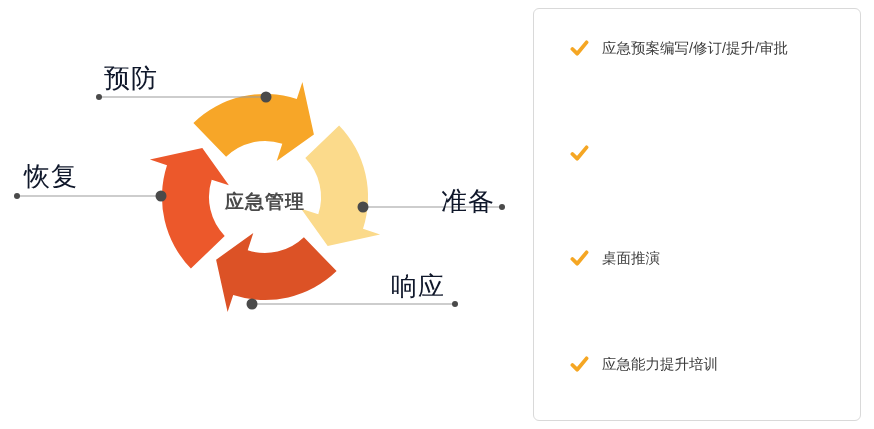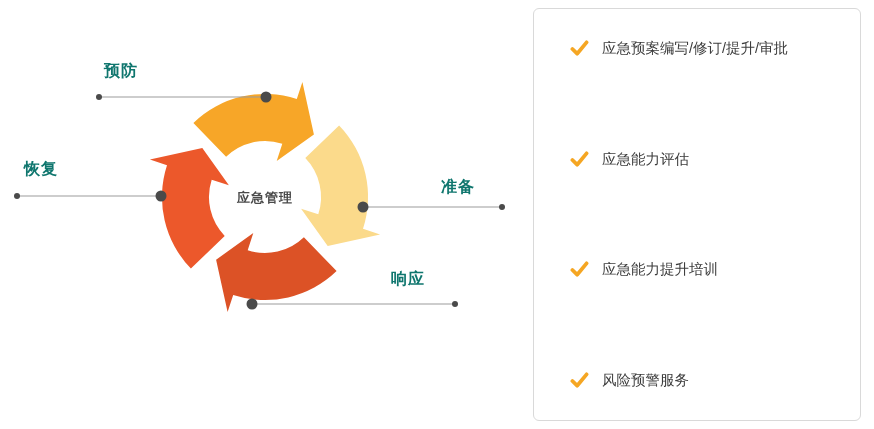--- a/index.html
+++ b/index.html
@@ -2,28 +2,28 @@
 <html><head>
 <meta charset="utf-8">
 <style>
   html, body { margin:0; padding:0; background:#ffffff; }
   body { font-family:"Liberation Sans","DejaVu Sans",sans-serif; }
   .stage { position:relative; width:874px; height:429px; background:#ffffff; overflow:hidden; }
 
   .diagram { position:absolute; left:0; top:0; width:520px; height:429px; }
   .diagram svg { position:absolute; left:0; top:0; }
 
-  .node-label { position:absolute; font-size:16px; font-weight:bold; color:#0f766e; letter-spacing:1px; white-space:nowrap; }
+  .node-label { position:absolute; font-size:26px; font-weight:normal; color:#0f172a; letter-spacing:1px; white-space:nowrap; }
   .center-label { position:absolute; left:205px; top:189px; width:120px; text-align:center;
-                  font-size:13px; font-weight:bold; color:#4a4a4a; letter-spacing:1px; }
+                  font-size:19px; font-weight:bold; color:#4a4a4a; letter-spacing:1px; }
 
   .panel { position:absolute; left:533px; top:8px; width:328px; height:413px; box-sizing:border-box;
            background:#ffffff; border:1px solid #d9d9d9; border-radius:6px;
            display:flex; flex-direction:column; justify-content:space-between;
-           padding:30px 16px 30px 36px; }
+           padding:30px 16px 46px 36px; }
   .service-row { display:flex; align-items:center; gap:13px; }
   .service-row .check { width:19px; height:17px; flex:0 0 auto; }
   .service-row .svc-text { font-size:14.5px; color:#3c3c3c; }
 </style>
 </head>
 <body>
 
 <div class="stage">
 
   <div class="diagram">
@@ -48,55 +48,54 @@
       <line x1="363" y1="207" x2="502" y2="207" stroke="#9B9B9B" stroke-width="1"></line>
       <circle cx="502" cy="207" r="3" fill="#4A4A4A"></circle>
       <circle cx="363" cy="207" r="5.5" fill="#4A4A4A"></circle>
 
       <line x1="252" y1="304" x2="455" y2="304" stroke="#9B9B9B" stroke-width="1"></line>
       <circle cx="455" cy="304" r="3" fill="#4A4A4A"></circle>
       <circle cx="252" cy="304" r="5.5" fill="#4A4A4A"></circle>
     </svg>
 
     <div class="node-label" style="left:104px; top:61px;">预防</div>
-    <div class="node-label" style="left:441px; top:177px;">准备</div>
+    <div class="node-label" style="left:441px; top:184px;">准备</div>
     <div class="node-label" style="left:391px; top:269px;">响应</div>
     <div class="node-label" style="left:24px;  top:159px;">恢复</div>
 
     <div class="center-label">应急管理</div>
   </div>
 
   <div class="panel">
 
     <div class="service-row">
       <svg class="check" viewBox="0 0 20 18">
         <path d="M2.5 9.5 L7.5 14.5 L17.5 2.5" fill="none" stroke="#F5A623" stroke-width="4" stroke-linecap="round" stroke-linejoin="round"></path>
       </svg>
       <span class="svc-text">应急预案编写/修订/提升/审批</span>
     </div>
 
 
     <div class="service-row">
       <svg class="check" viewBox="0 0 20 18">
         <path d="M2.5 9.5 L7.5 14.5 L17.5 2.5" fill="none" stroke="#F5A623" stroke-width="4" stroke-linecap="round" stroke-linejoin="round"></path>
       </svg>
-      <span class="svc-text">应急能力评估</span>
     </div>
 
+    <div class="service-row">
+      <svg class="check" viewBox="0 0 20 18">
+        <path d="M2.5 9.5 L7.5 14.5 L17.5 2.5" fill="none" stroke="#F5A623" stroke-width="4" stroke-linecap="round" stroke-linejoin="round"></path>
+      </svg>
+      <span class="svc-text">桌面推演</span>
+    </div>
 
 
     <div class="service-row">
       <svg class="check" viewBox="0 0 20 18">
         <path d="M2.5 9.5 L7.5 14.5 L17.5 2.5" fill="none" stroke="#F5A623" stroke-width="4" stroke-linecap="round" stroke-linejoin="round"></path>
       </svg>
       <span class="svc-text">应急能力提升培训</span>
     </div>
 
 
-    <div class="service-row">
-      <svg class="check" viewBox="0 0 20 18">
-        <path d="M2.5 9.5 L7.5 14.5 L17.5 2.5" fill="none" stroke="#F5A623" stroke-width="4" stroke-linecap="round" stroke-linejoin="round"></path>
-      </svg>
-      <span class="svc-text">风险预警服务</span>
-    </div>
 
   </div>
 </div>
 
 </body></html>

